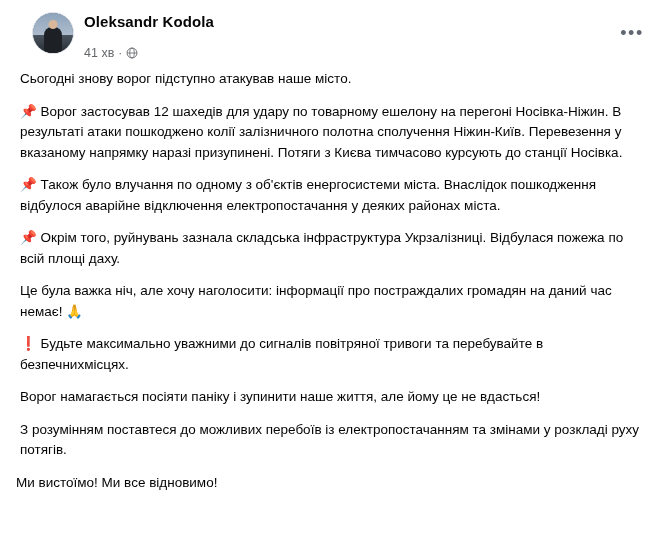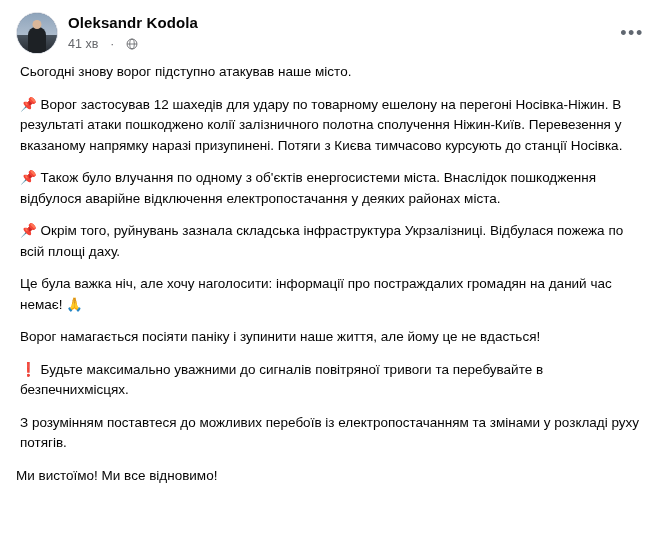--- a/index.html
+++ b/index.html
@@ -18,21 +18,21 @@
     width: 663px;
     height: 535px;
     box-sizing: border-box;
     background: #ffffff;
     padding: 0;
     position: relative;
   }
   .post-header {
     display: flex;
     align-items: flex-start;
-    padding: 12px 16px 6px 16px;
+    padding: 12px 16px 6px 32px;
     position: relative;
   }
   .avatar {
     width: 40px;
     height: 40px;
     border-radius: 50%;
     overflow: hidden;
     flex: 0 0 40px;
     background: #6b7a8f;
     position: relative;
@@ -80,22 +80,22 @@
   .author-name {
     font-size: 15px;
     font-weight: bold;
     color: #050505;
     line-height: 19px;
     letter-spacing: .1px;
   }
   .meta-line {
     display: flex;
     align-items: center;
-    gap: 12px;
-    margin-top: 4px;
+    gap: 4px;
+    margin-top: 14px;
     font-size: 12.5px;
     color: #65676b;
     line-height: 16px;
   }
   .meta-dot {
     color: #65676b;
     font-size: 12px;
     line-height: 16px;
   }
   .globe-icon svg { display: block; }
@@ -169,23 +169,23 @@
 
     <p class="para"><span class="emoji">📌</span> <span>Ворог застосував 12 шахедів для удару по товарному ешелону на перегоні Носівка-Ніжин. В результаті атаки пошкоджено колії залізничного полотна сполучення Ніжин-Київ. Перевезення у вказаному напрямку наразі призупинені. Потяги з Києва тимчасово курсують до станції Носівка.</span></p>
 
     <p class="para"><span class="emoji">📌</span> <span>Також було влучання по одному з об'єктів енергосистеми міста. Внаслідок пошкодження відбулося аварійне відключення електропостачання у деяких районах міста.</span></p>
 
     <p class="para"><span class="emoji">📌</span> <span>Окрім того, руйнувань зазнала складська інфраструктура Укрзалізниці. Відбулася пожежа по всій площі даху.</span></p>
 
     <p class="para"><span>Це була важка ніч, але хочу наголосити: інформації про постраждалих громадян на даний час немає!</span> <span class="emoji">🙏</span></p>
 
 
+    <p class="para"><span class="emoji">❗</span> <span>Будьте максимально уважними до сигналів повітряної тривоги та перебувайте в безпечнихмісцях.</span></p>
+
     <p class="para"><span>Ворог намагається посіяти паніку і зупинити наше життя, але йому це не вдасться!</span></p>
-
-    <p class="para"><span class="emoji">❗</span> <span>Будьте максимально уважними до сигналів повітряної тривоги та перебувайте в безпечнихмісцях.</span></p>
 
     <p class="para"><span>З розумінням поставтеся до можливих перебоїв із електропостачанням та змінами у розкладі руху потягів.</span></p>
 
     <div class="block-last">
       <div>Ми вистоїмо! Ми все відновимо!</div>
 
     </div>
 
   </div>
 </div>

